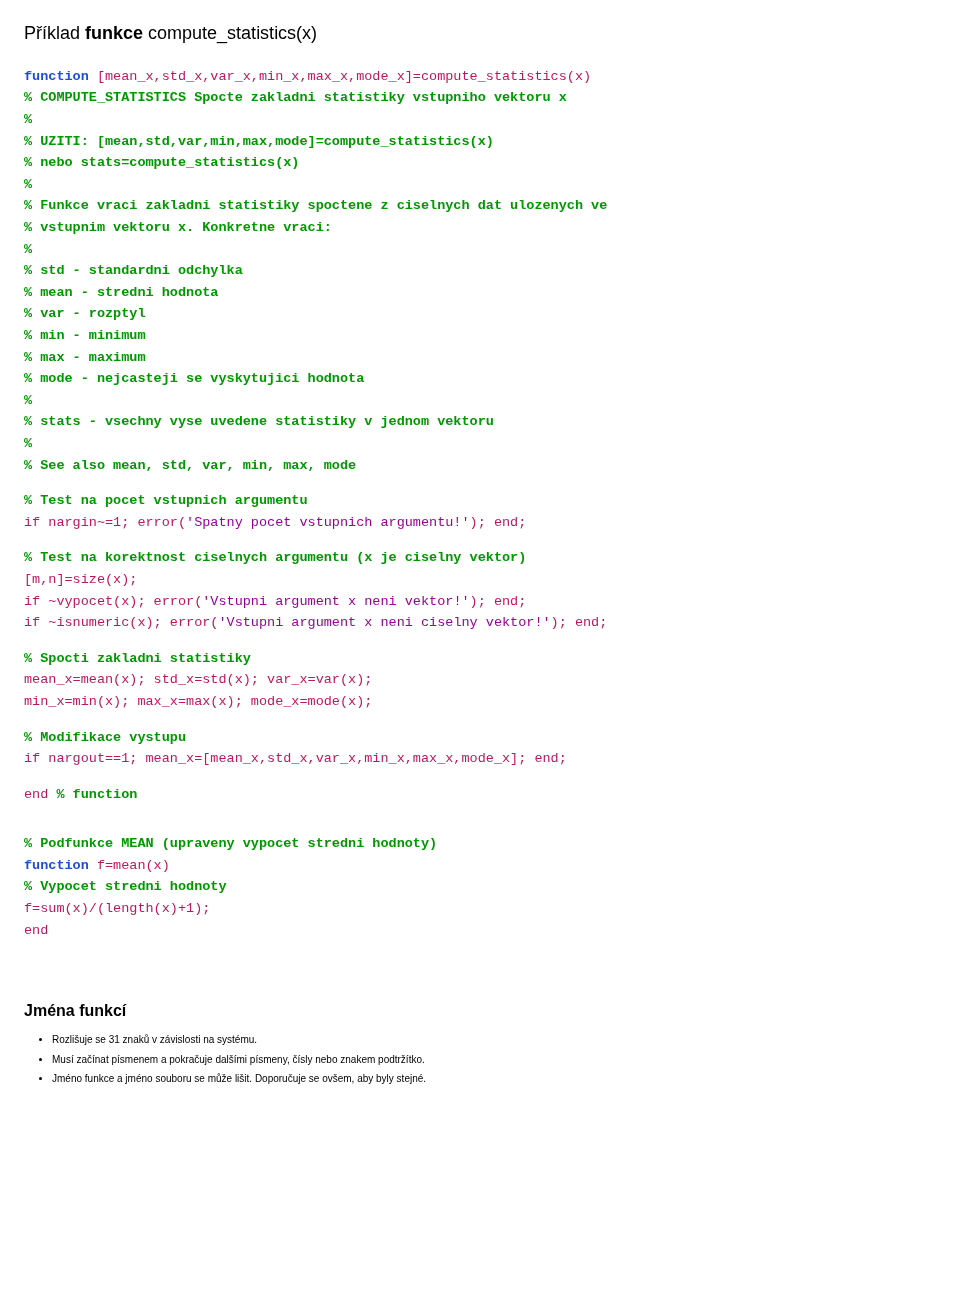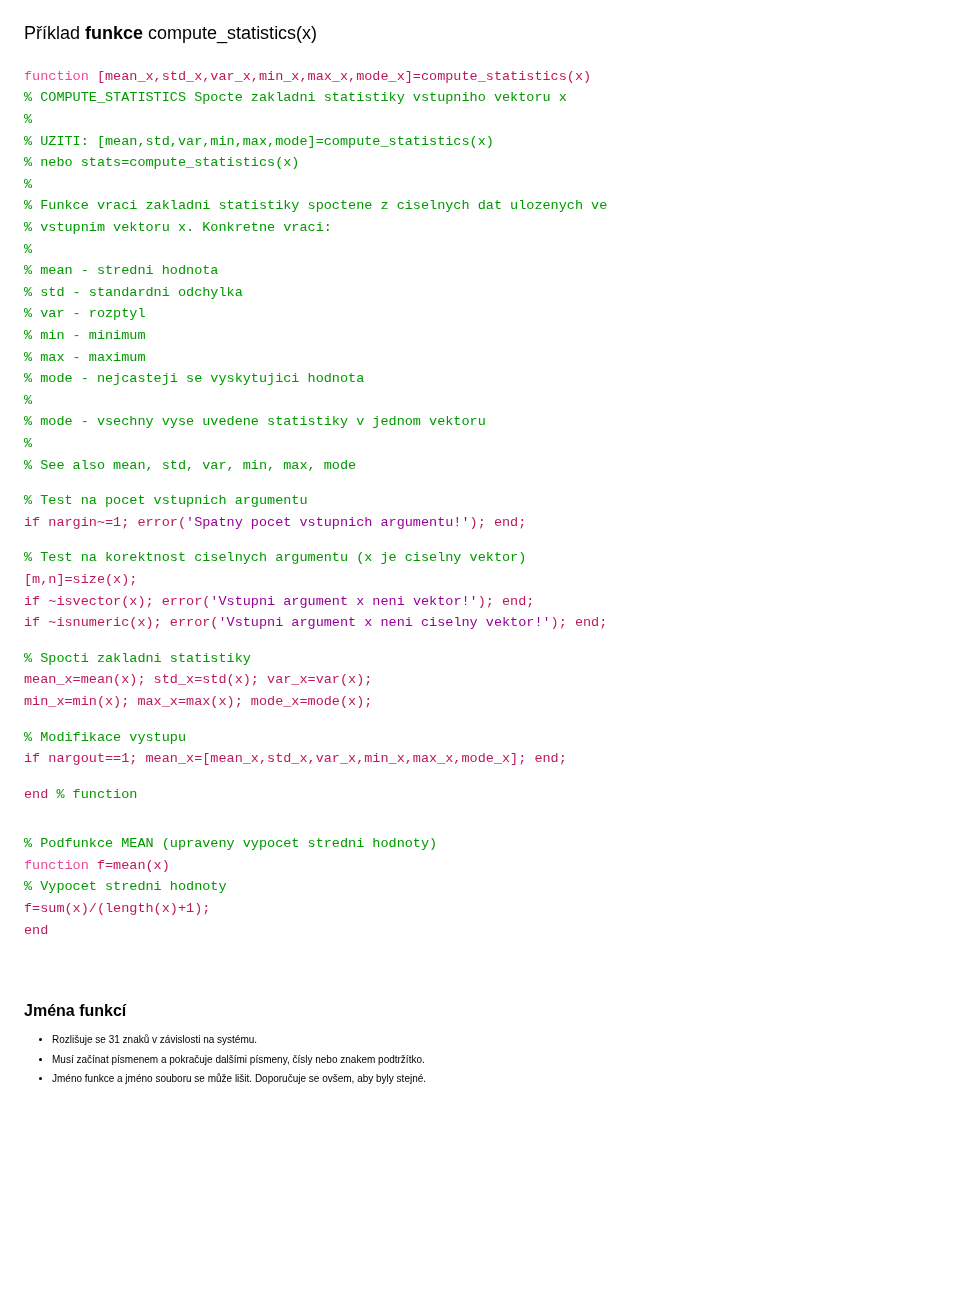--- a/index.html
+++ b/index.html
@@ -18,22 +18,22 @@
     }
     .page-title strong {
       font-weight: bold;
     }
     .code-block {
       font-family: 'Courier New', Courier, monospace;
       font-size: 13.5px;
       line-height: 1.6;
       margin-bottom: 6px;
     }
-    .kw-blue { color: #ec4899; font-weight: normal; }
-    .kw-green { color: #009900; }
+    .kw-blue { color: #1d4ed8; font-weight: bold; }
+    .kw-green { color: #009900; font-weight: bold; }
     .kw-black { color: #be185d; }
     .str-purple { color: #990099; }
 
     .section-heading {
       font-size: 16px;
       font-weight: bold;
       margin-top: 28px;
       margin-bottom: 8px;
     }
     .bullet-list {
@@ -80,42 +80,42 @@
   <div>
     <span class="kw-green">% Funkce vraci zakladni statistiky spoctene z ciselnych dat ulozenych ve</span>
   </div>
   <div>
     <span class="kw-green">% vstupnim vektoru x. Konkretne vraci:</span>
   </div>
   <div>
     <span class="kw-green">%</span>
   </div>
   <div>
+    <span class="kw-green">% std   - standardni odchylka</span>
+  </div>
+  <div>
     <span class="kw-green">% mean  - stredni hodnota</span>
   </div>
   <div>
-    <span class="kw-green">% std   - standardni odchylka</span>
-  </div>
-  <div>
     <span class="kw-green">% var   - rozptyl</span>
   </div>
   <div>
     <span class="kw-green">% min   - minimum</span>
   </div>
   <div>
     <span class="kw-green">% max   - maximum</span>
   </div>
   <div>
     <span class="kw-green">% mode  - nejcasteji se vyskytujici hodnota</span>
   </div>
   <div>
     <span class="kw-green">%</span>
   </div>
   <div>
-    <span class="kw-green">% mode - vsechny vyse uvedene statistiky v jednom vektoru</span>
+    <span class="kw-green">% stats - vsechny vyse uvedene statistiky v jednom vektoru</span>
   </div>
   <div>
     <span class="kw-green">%</span>
   </div>
   <div>
     <span class="kw-green">% See also mean, std, var, min, max, mode</span>
   </div>
 
   <div class="blank-line"></div>
 
@@ -128,21 +128,21 @@
 
   <div class="blank-line"></div>
 
   <div>
     <span class="kw-green">% Test na korektnost ciselnych argumentu (x je ciselny vektor)</span>
   </div>
   <div>
     <span class="kw-black">[m,n]=size(x);</span>
   </div>
   <div>
-    <span class="kw-black">if ~isvector(x); error(</span><span class="str-purple">'Vstupni argument x neni vektor!'</span><span class="kw-black">); end;</span>
+    <span class="kw-black">if ~vypocet(x); error(</span><span class="str-purple">'Vstupni argument x neni vektor!'</span><span class="kw-black">); end;</span>
   </div>
   <div>
     <span class="kw-black">if ~isnumeric(x); error(</span><span class="str-purple">'Vstupni argument x neni ciselny vektor!'</span><span class="kw-black">); end;</span>
   </div>
 
   <div class="blank-line"></div>
 
   <div>
     <span class="kw-green">% Spocti zakladni statistiky</span>
   </div>

